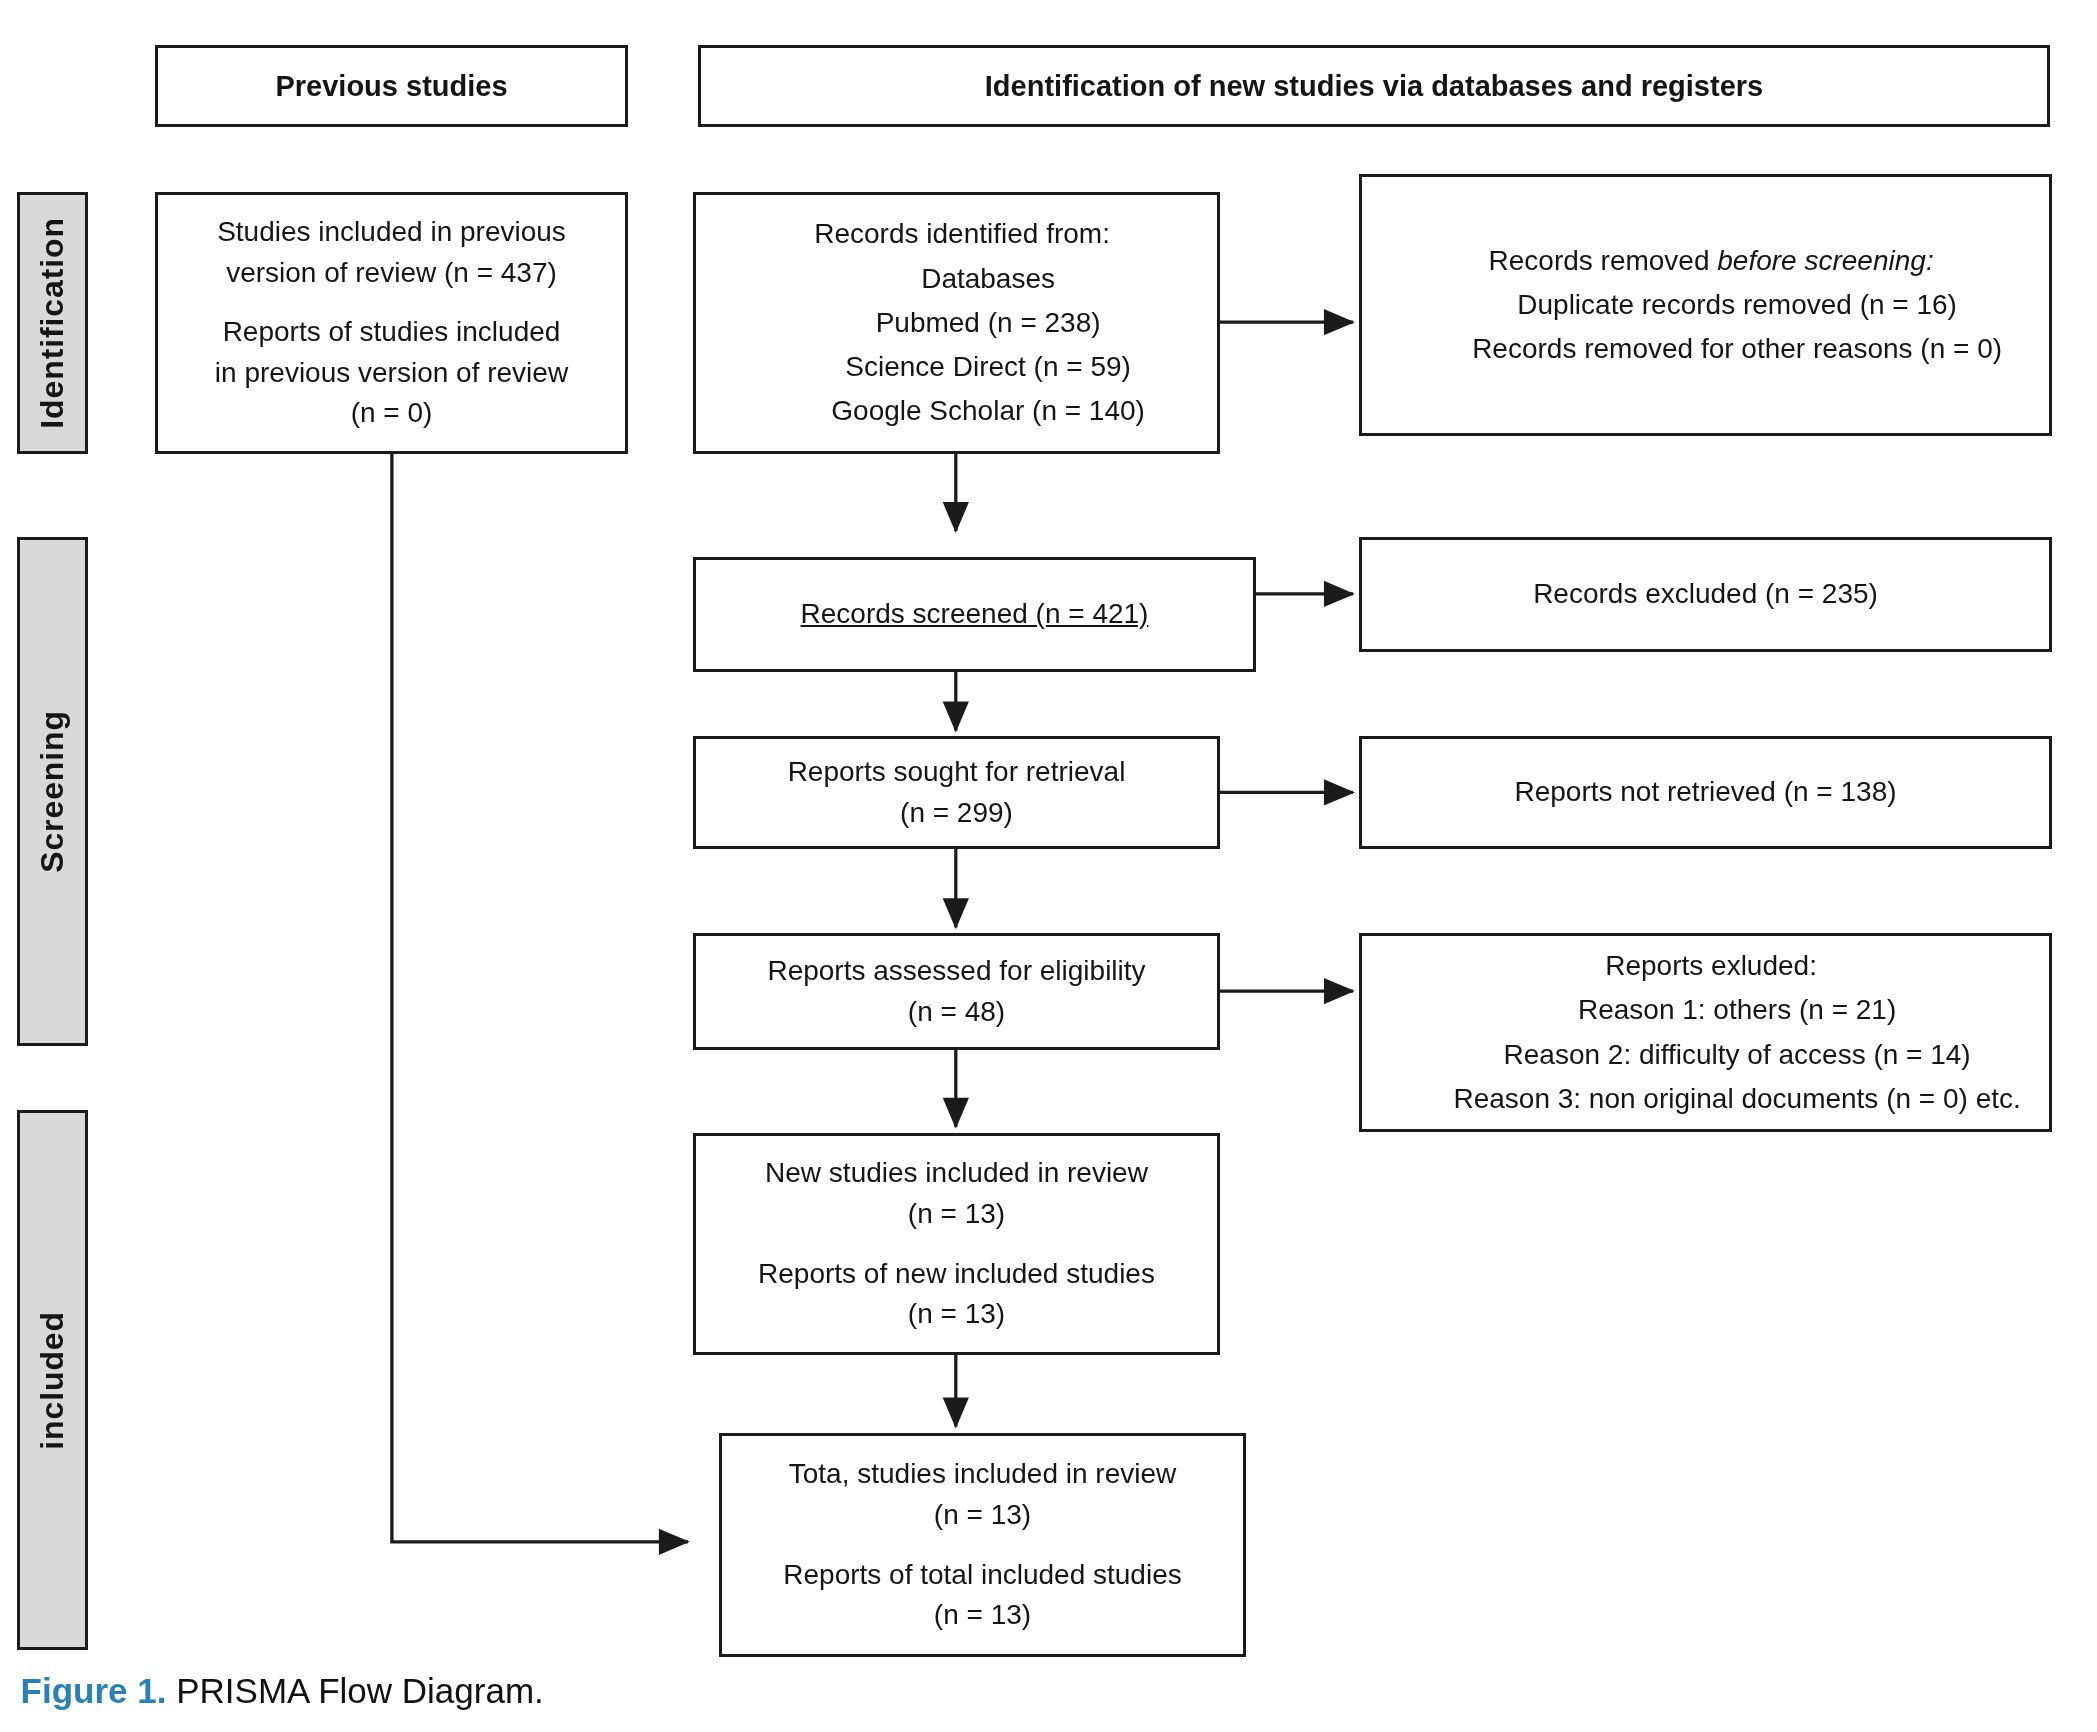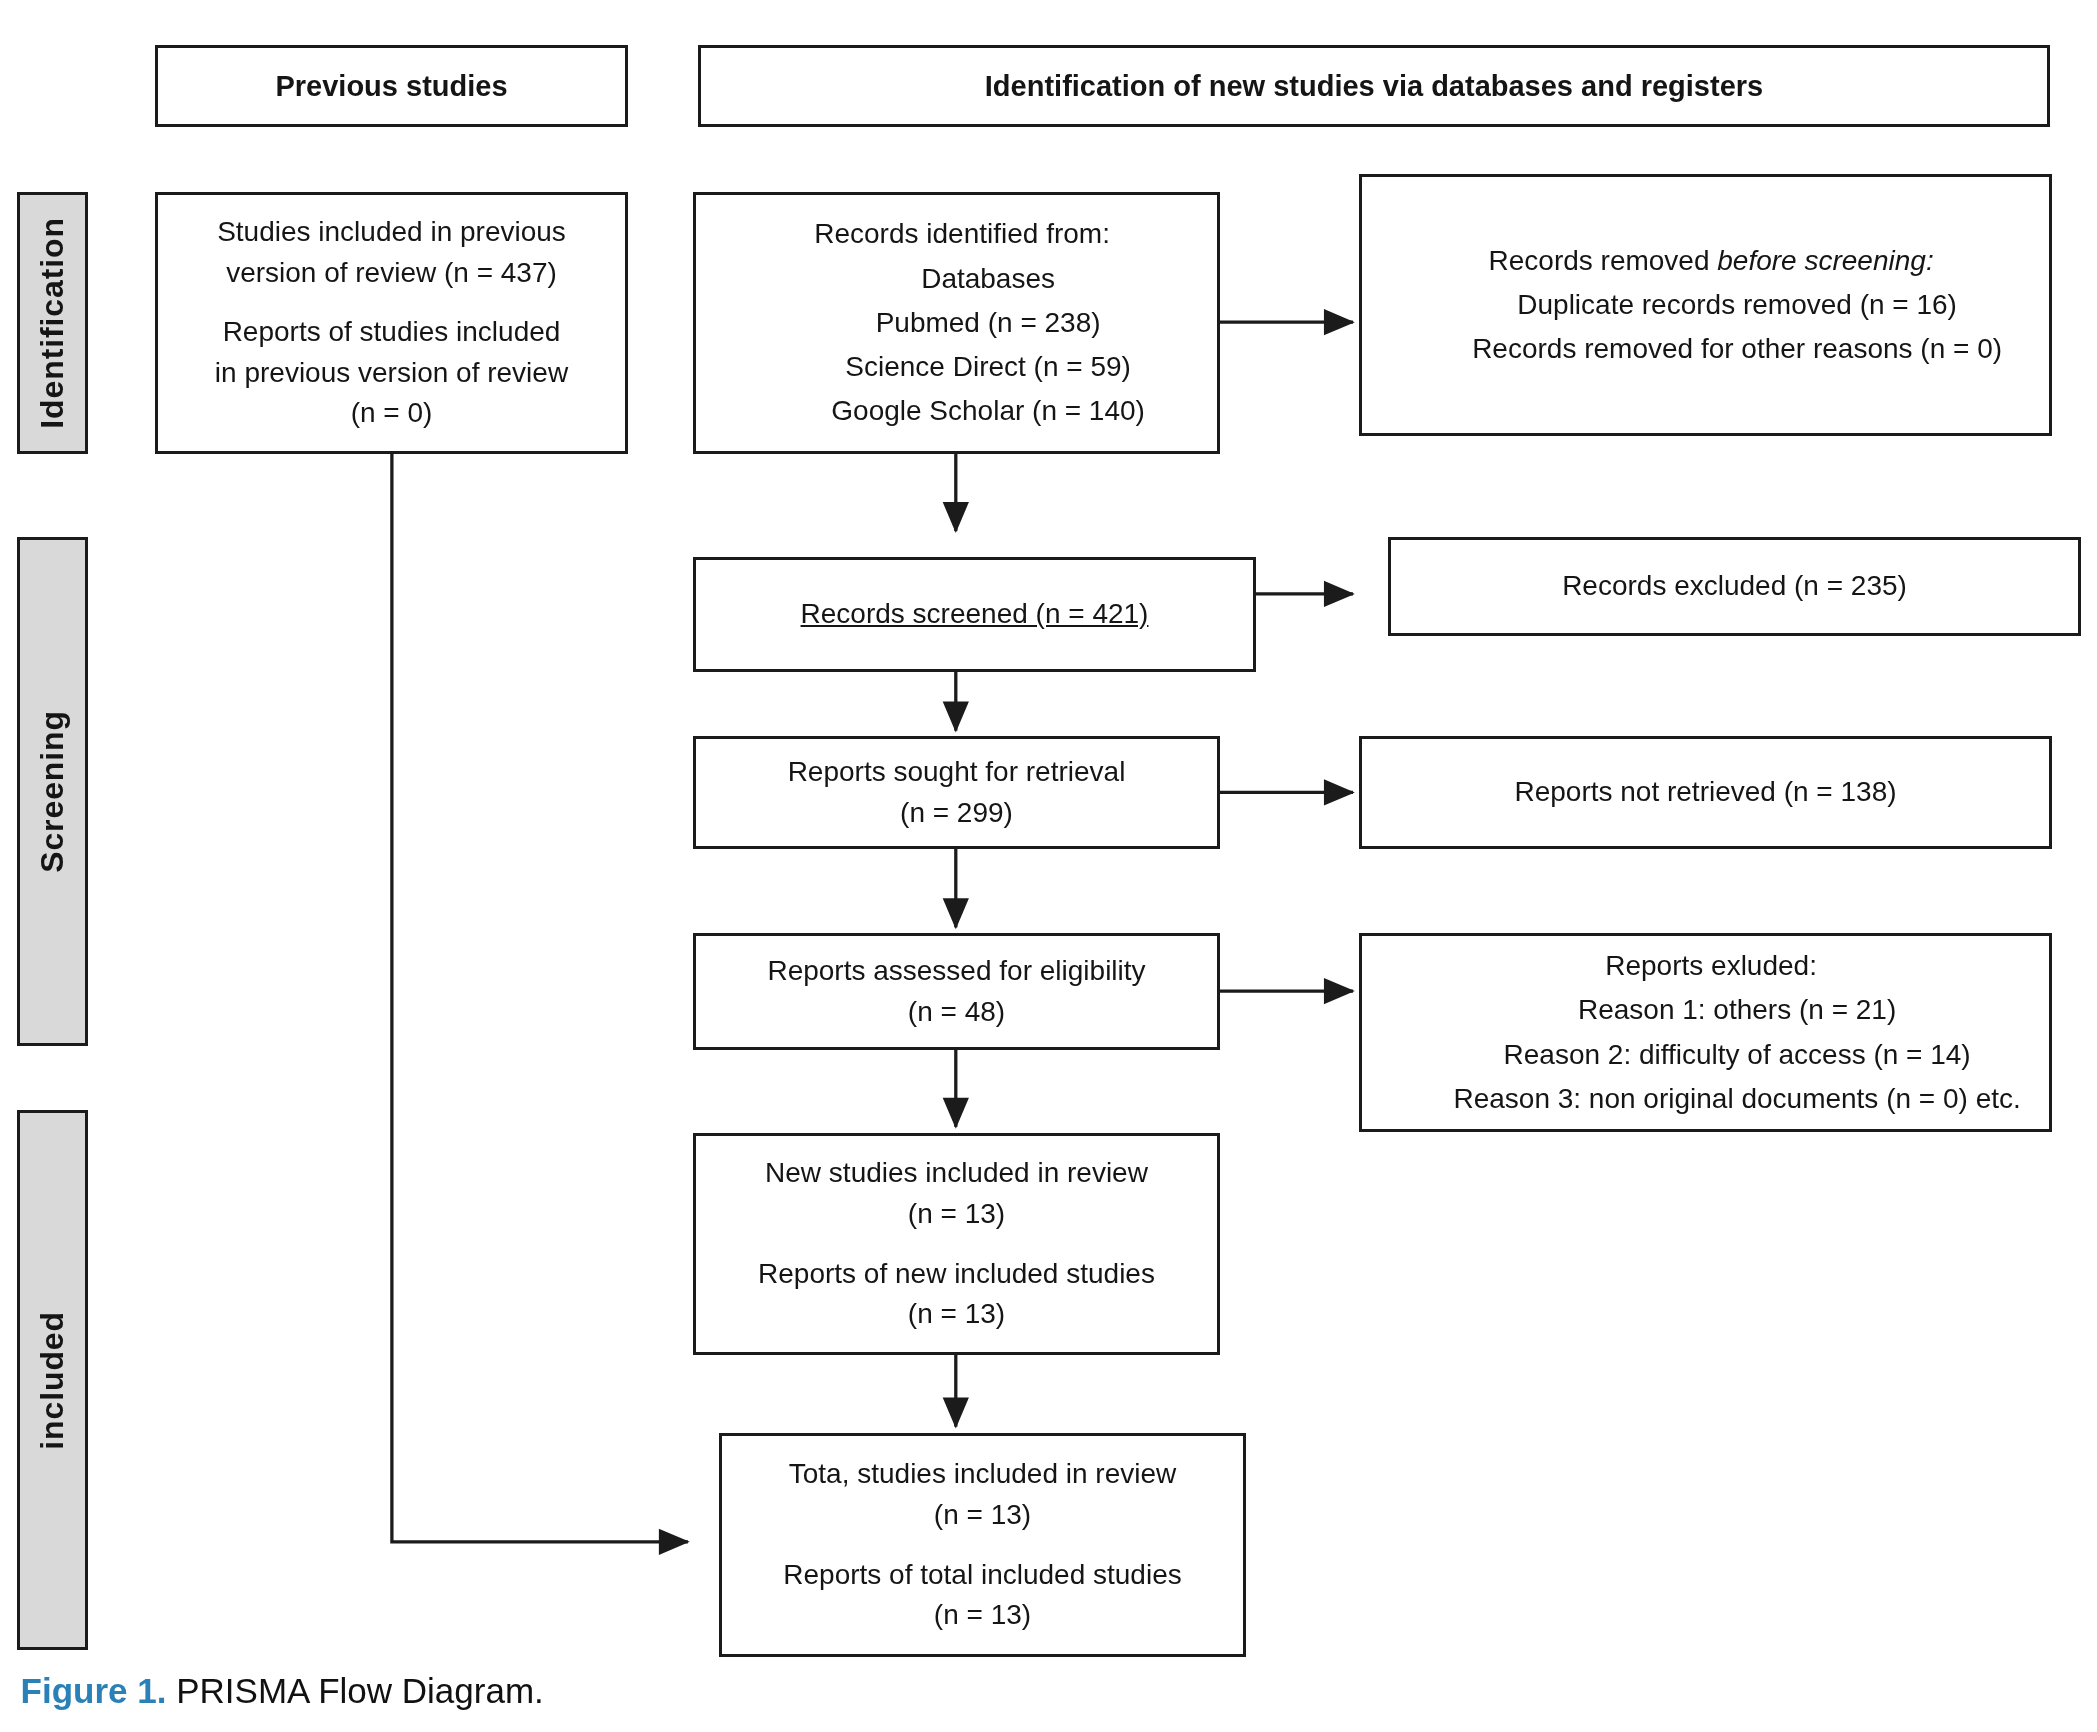--- a/index.html
+++ b/index.html
@@ -114,21 +114,21 @@
     <span>Records removed </span><span class="italic">before screening:</span>
   </div>
   <div class="items">
       <div>Duplicate records removed (n = 16)</div>
       <div>Records removed for other reasons (n = 0)</div>
     </div>
 </div>
 
 <div class="box center-box" style="left:693px;top:557px;width:563px;height:115px;text-decoration:underline;">Records screened (n = 421)</div>
 
-<div class="box center-box" style="left:1359px;top:537px;width:693px;height:99px;margin-left:29px;">Records excluded (n = 235)</div>
+<div class="box center-box" style="left:1359px;top:537px;width:693px;height:115px;">Records excluded (n = 235)</div>
 
 <div class="box center-box" style="left:693px;top:736px;width:527px;height:113px;">
     <div>Reports sought for retrieval</div>
     <div>(n = 299)</div>
   </div>
 
 <div class="box center-box" style="left:1359px;top:736px;width:693px;height:113px;">Reports not retrieved (n = 138)</div>
 
 <div class="box center-box" style="left:693px;top:933px;width:527px;height:117px;">
     <div>Reports assessed for eligibility</div>

